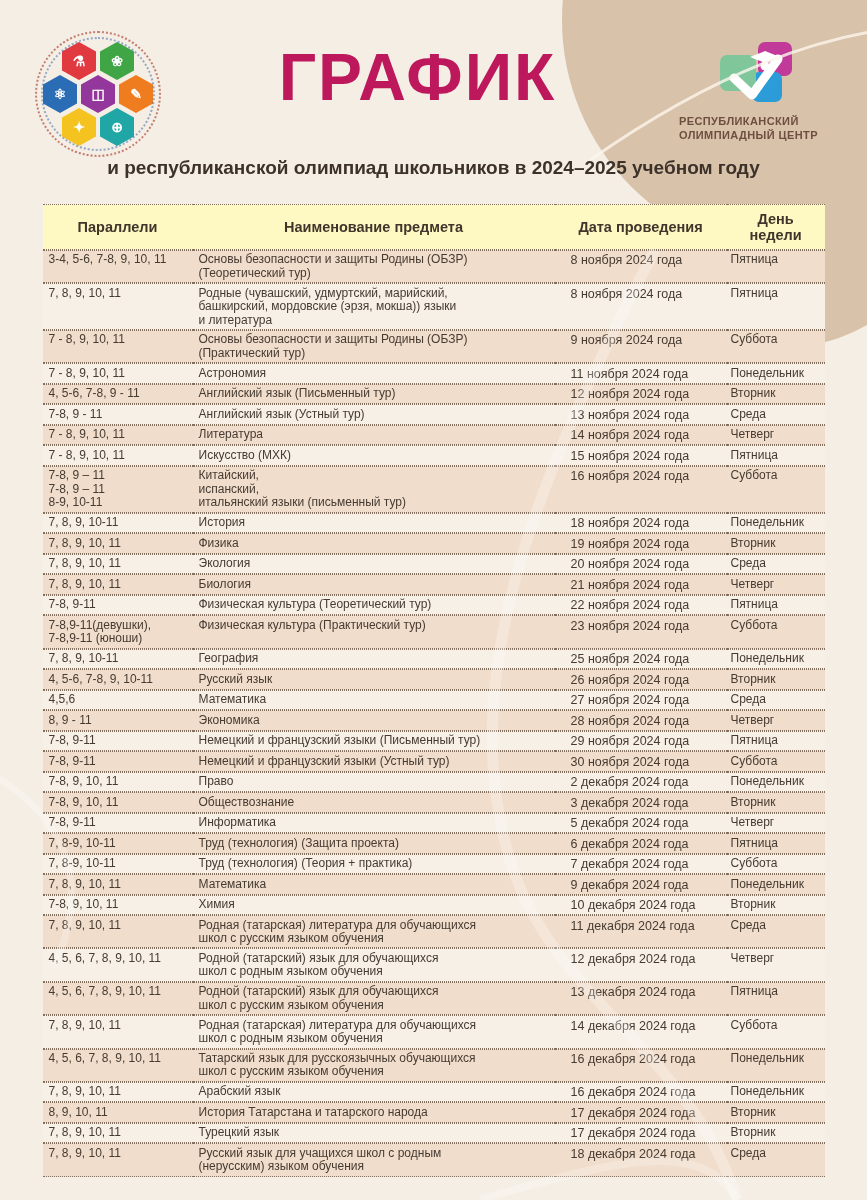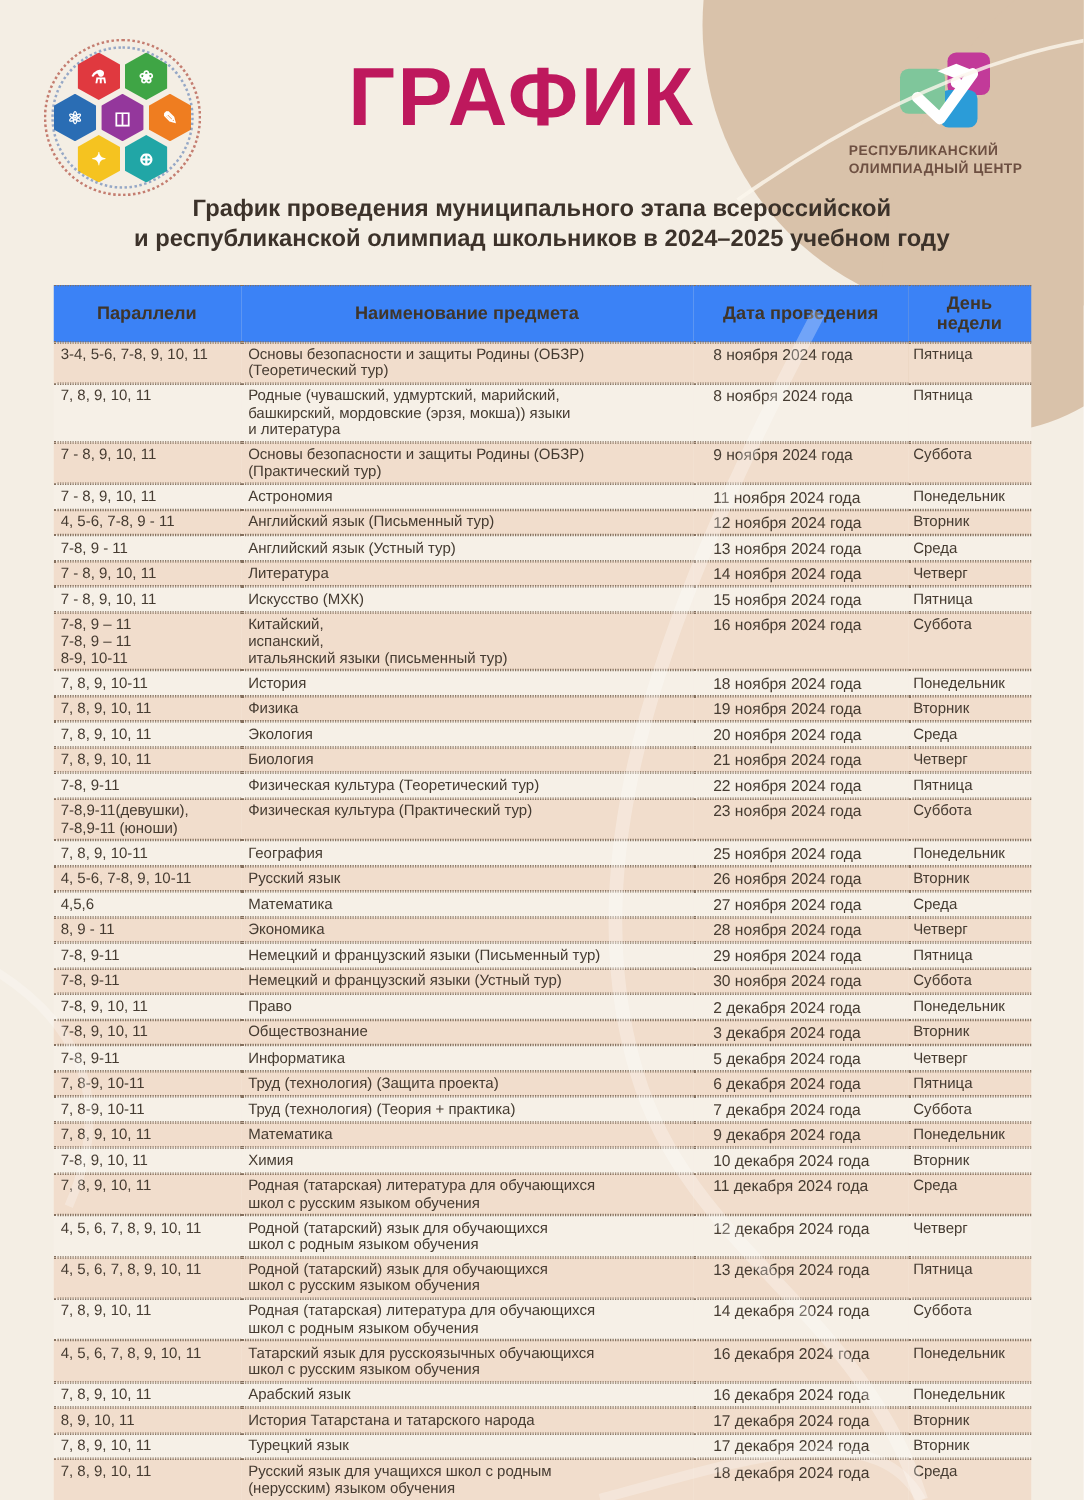--- a/index.html
+++ b/index.html
@@ -43,21 +43,21 @@
   .roc-text{margin-top:6px;font-size:11px;font-weight:bold;color:#6d4f41;
             letter-spacing:.4px;line-height:1.3;}
 
   .subtitle{ text-align:center;font-size:19px;font-weight:bold;color:#3c322a;
              line-height:1.25;margin-top:4px;}
 
   
   table.sched{width:782px;margin:24px auto 0;border-collapse:separate;border-spacing:0;}
   table.sched col.c1{width:150px;} table.sched col.c2{width:362px;}
   table.sched col.c3{width:172px;} table.sched col.c4{width:98px;}
-  table.sched th{background:#3b82f6;color:#3f352a;font-size:14.5px;font-weight:bold;
+  table.sched th{background:#fef9c3;color:#3f352a;font-size:14.5px;font-weight:bold;
      padding:6px 4px;text-align:center;
      border-top:1.5px dotted #84705e;border-bottom:1.5px dotted #84705e;}
   table.sched td{font-size:12px;line-height:1.12;color:#453b31;vertical-align:top;
      padding:2.5px 6px 2px 6px;white-space:pre-line;
      border-top:1px dotted #84705e;border-bottom:1px dotted #84705e;}
   table.sched td[data-name="cell-date"]{padding-left:16px;font-size:12.5px;}
   table.sched td[data-name="cell-day"]{padding-left:4px;}
   tr.peach td{background:#f1ddcc;}
   tr.cream td{background:#f6f0e7;}
 </style>
@@ -98,21 +98,20 @@
           </svg>
         </div>
         <div class="roc-text" data-name="olympiad-center-label">
           <div data-name="olympiad-center-label-line1">РЕСПУБЛИКАНСКИЙ</div>
           <div data-name="olympiad-center-label-line2">ОЛИМПИАДНЫЙ ЦЕНТР</div>
         </div>
       </div>
     </div>
 
     <div class="subtitle" data-name="page-subtitle">
-      <div data-name="subtitle-line-1">График проведения муниципального этапа всероссийской</div>
       <div data-name="subtitle-line-2">и республиканской олимпиад школьников в 2024–2025 учебном году</div>
     </div>
 
     <table class="sched" data-name="schedule-table">
       <colgroup>
           <col class="c1">
           <col class="c2">
           <col class="c3">
           <col class="c4">
         </colgroup>

